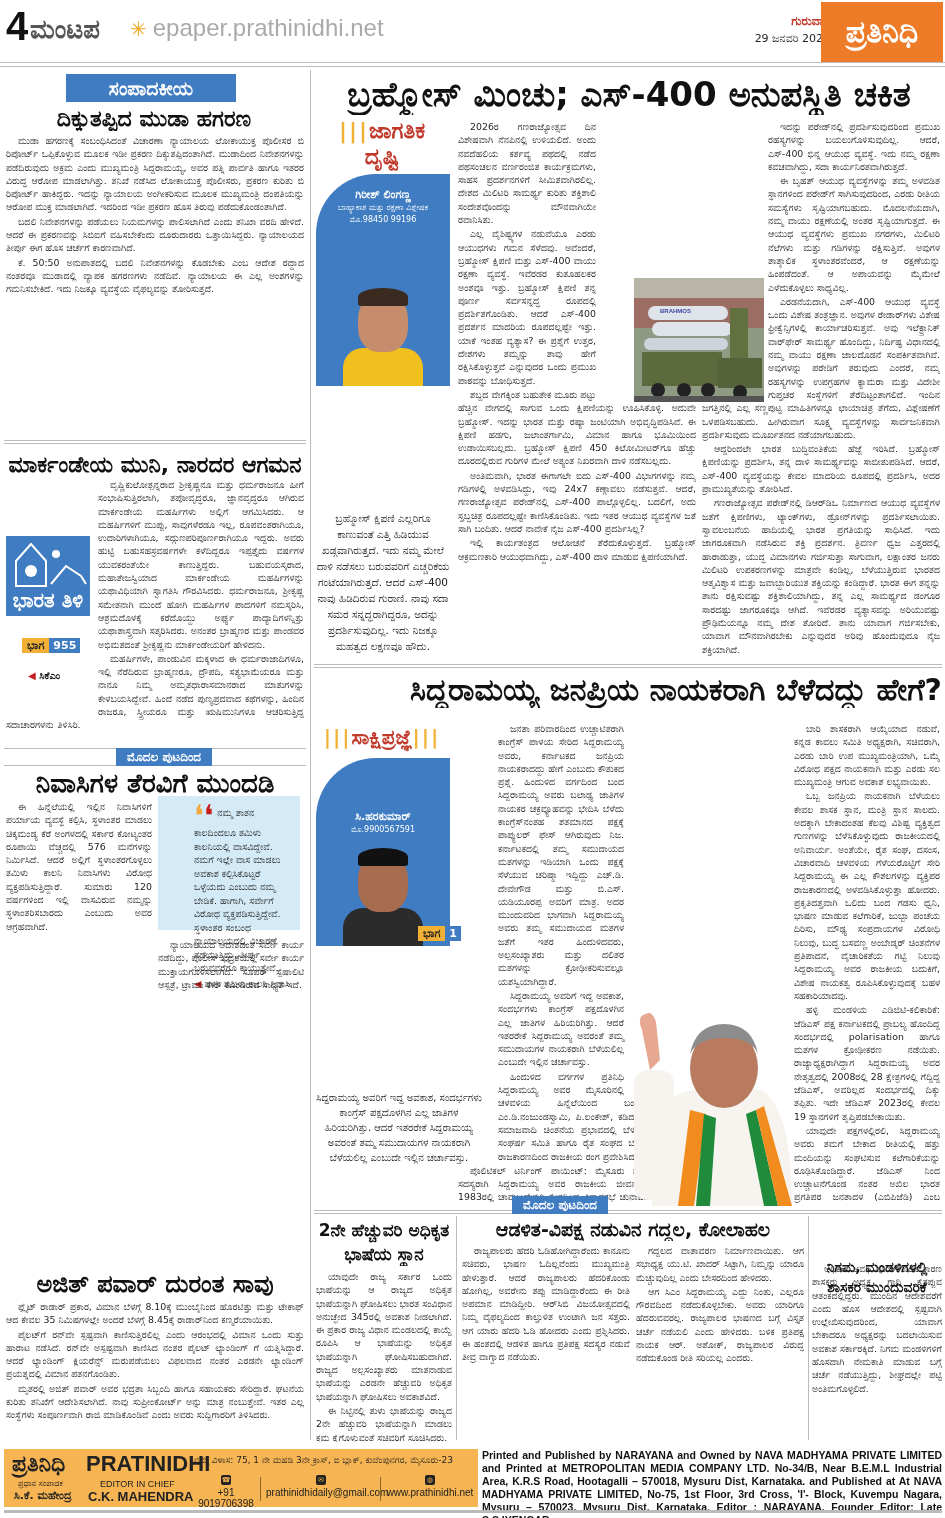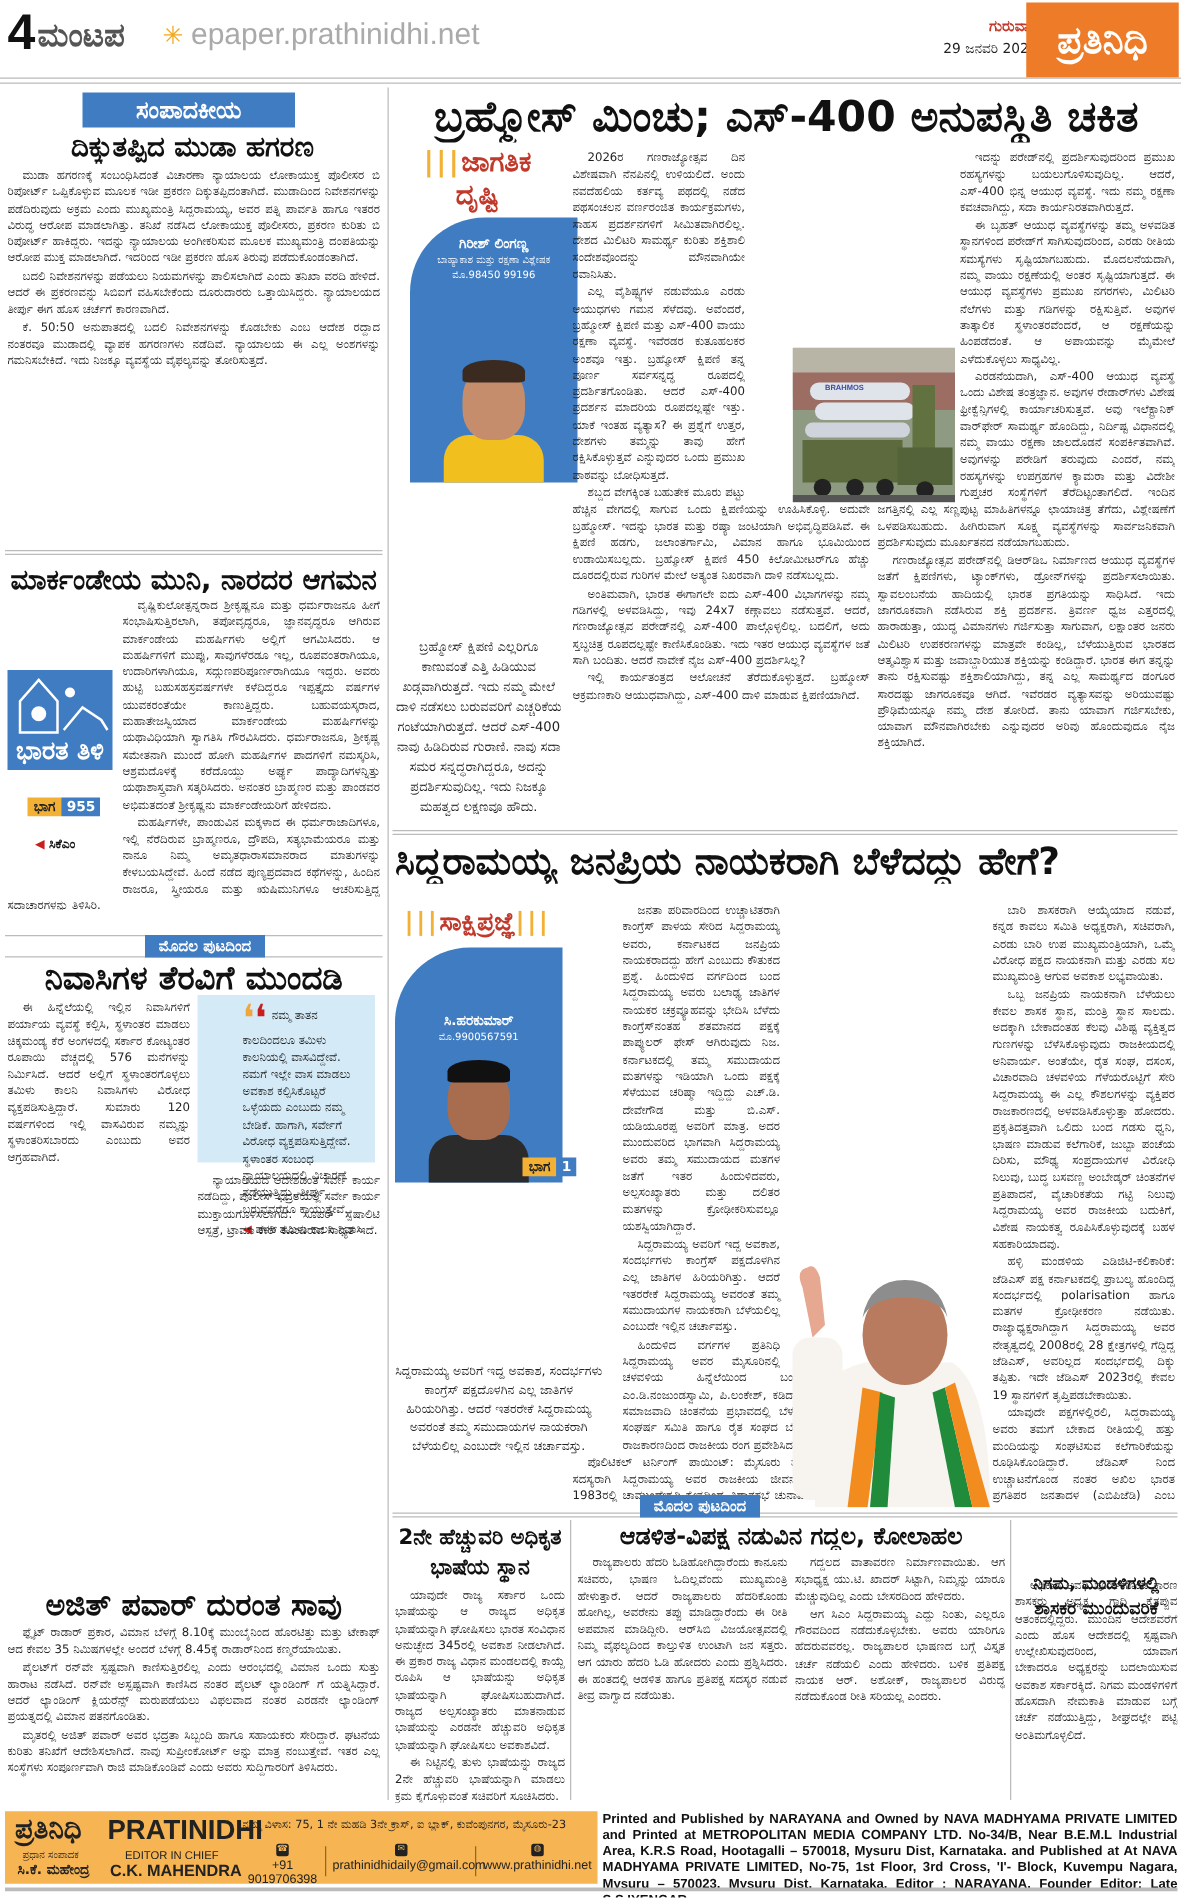--- a/index.html
+++ b/index.html
@@ -136,21 +136,21 @@
   <p>ಫ್ಲೈಟ್ ರಾಡಾರ್ ಪ್ರಕಾರ, ವಿಮಾನ ಬೆಳಗ್ಗೆ 8.10ಕ್ಕೆ ಮುಂಬೈನಿಂದ ಹೊರಟಿತ್ತು ಮತ್ತು ಟೇಕಾಫ್ ಆದ ಕೇವಲ 35 ನಿಮಿಷಗಳಲ್ಲೇ ಅಂದರೆ ಬೆಳಗ್ಗೆ 8.45ಕ್ಕೆ ರಾಡಾರ್‌ನಿಂದ ಕಣ್ಮರೆಯಾಯಿತು.</p>
   <p>ಪೈಲಟ್‌ಗೆ ರನ್‌ವೇ ಸ್ಪಷ್ಟವಾಗಿ ಕಾಣಿಸುತ್ತಿರಲಿಲ್ಲ ಎಂದು ಆರಂಭದಲ್ಲಿ ವಿಮಾನ ಒಂದು ಸುತ್ತು ಹಾರಾಟ ನಡೆಸಿದೆ. ರನ್‌ವೇ ಅಸ್ಪಷ್ಟವಾಗಿ ಕಾಣಿಸಿದ ನಂತರ ಪೈಲಟ್ ಲ್ಯಾಂಡಿಂಗ್ ಗೆ ಯತ್ನಿಸಿದ್ದಾರೆ. ಆದರೆ ಲ್ಯಾಂಡಿಂಗ್ ಕ್ಲಿಯರೆನ್ಸ್ ಮರುಪಡೆಯಲು ವಿಫಲವಾದ ನಂತರ ಎರಡನೇ ಲ್ಯಾಂಡಿಂಗ್ ಪ್ರಯತ್ನದಲ್ಲಿ ವಿಮಾನ ಪತನಗೊಂಡಿತು.</p>
   <p>ಮೃತರಲ್ಲಿ ಅಜಿತ್ ಪವಾರ್ ಅವರ ಭದ್ರತಾ ಸಿಬ್ಬಂದಿ ಹಾಗೂ ಸಹಾಯಕರು ಸೇರಿದ್ದಾರೆ. ಘಟನೆಯ ಕುರಿತು ತನಿಖೆಗೆ ಆದೇಶಿಸಲಾಗಿದೆ. ನಾವು ಸುಪ್ರೀಂಕೋರ್ಟ್ ಅನ್ನು ಮಾತ್ರ ನಂಬುತ್ತೇವೆ. ಇತರ ಎಲ್ಲ ಸಂಸ್ಥೆಗಳು ಸಂಪೂರ್ಣವಾಗಿ ರಾಜಿ ಮಾಡಿಕೊಂಡಿವೆ ಎಂದು ಅವರು ಸುದ್ದಿಗಾರರಿಗೆ ತಿಳಿಸಿದರು.</p>
 </div>
 
 <div class="headline" style="left:316px; top:74px; width:626px; font-size:34px; text-align:center;">ಬ್ರಹ್ಮೋಸ್ ಮಿಂಚು; ಎಸ್-400 ಅನುಪಸ್ಥಿತಿ ಚಕಿತ</div>
 <div class="columnist-box" style="left:314px; top:118px; width:136px;">
   <div class="columnist-title"><span class="columnist-bars">|||</span><span>ಜಾಗತಿಕ</span></div>
   <div class="columnist-title">ದೃಷ್ಟಿ</div>
 </div>
-<div class="columnist-card" style="left:316px; top:174px; width:134px; height:212px;margin-left:12px;">
+<div class="columnist-card" style="left:316px; top:174px; width:134px; height:212px;">
   <div class="columnist-name">ಗಿರೀಶ್ ಲಿಂಗಣ್ಣ</div>
   <div class="columnist-sub">ಬಾಹ್ಯಾಕಾಶ ಮತ್ತು ರಕ್ಷಣಾ ವಿಶ್ಲೇಷಕ</div>
   <div class="columnist-phone">ಮೊ.98450 99196</div>
   <div class="avatar">
       <div class="shirt"></div>
       <div class="head"></div>
       <div class="hair"></div>
     </div>
 </div>
 <div class="pullquote" style="left:316px; top:510px; width:134px;">ಬ್ರಹ್ಮೋಸ್ ಕ್ಷಿಪಣಿ ಎಲ್ಲರಿಗೂ ಕಾಣುವಂತೆ ಎತ್ತಿ ಹಿಡಿಯುವ ಖಡ್ಗವಾಗಿರುತ್ತದೆ. ಇದು ನಮ್ಮ ಮೇಲೆ ದಾಳಿ ನಡೆಸಲು ಬರುವವರಿಗೆ ಎಚ್ಚರಿಕೆಯ ಗಂಟೆಯಾಗಿರುತ್ತದೆ. ಆದರೆ ಎಸ್-400 ನಾವು ಹಿಡಿದಿರುವ ಗುರಾಣಿ. ನಾವು ಸದಾ ಸಮರ ಸನ್ನದ್ಧರಾಗಿದ್ದರೂ, ಅದನ್ನು ಪ್ರದರ್ಶಿಸುವುದಿಲ್ಲ. ಇದು ನಿಜಕ್ಕೂ ಮಹತ್ವದ ಲಕ್ಷಣವೂ ಹೌದು.</div>
@@ -161,20 +161,21 @@
   <p>ಎಲ್ಲ ವೈಶಿಷ್ಟ್ಯಗಳ ನಡುವೆಯೂ ಎರಡು ಆಯುಧಗಳು ಗಮನ ಸೆಳೆದವು. ಅವೆಂದರೆ, ಬ್ರಹ್ಮೋಸ್ ಕ್ಷಿಪಣಿ ಮತ್ತು ಎಸ್-400 ವಾಯು ರಕ್ಷಣಾ ವ್ಯವಸ್ಥೆ. ಇವೆರಡರ ಕುತೂಹಲಕರ ಅಂಶವೂ ಇತ್ತು. ಬ್ರಹ್ಮೋಸ್ ಕ್ಷಿಪಣಿ ತನ್ನ ಪೂರ್ಣ ಸರ್ವಸನ್ನದ್ಧ ರೂಪದಲ್ಲಿ ಪ್ರದರ್ಶಿತಗೊಂಡಿತು. ಆದರೆ ಎಸ್-400 ಪ್ರದರ್ಶನ ಮಾದರಿಯ ರೂಪದಲ್ಲಷ್ಟೇ ಇತ್ತು. ಯಾಕೆ ಇಂತಹ ವ್ಯತ್ಯಾಸ? ಈ ಪ್ರಶ್ನೆಗೆ ಉತ್ತರ, ದೇಶಗಳು ತಮ್ಮನ್ನು ತಾವು ಹೇಗೆ ರಕ್ಷಿಸಿಕೊಳ್ಳುತ್ತವೆ ಎನ್ನುವುದರ ಒಂದು ಪ್ರಮುಖ ಪಾಠವನ್ನು ಬೋಧಿಸುತ್ತದೆ.</p>
   <p>ಶಬ್ದದ ವೇಗಕ್ಕಿಂತ ಬಹುತೇಕ ಮೂರು ಪಟ್ಟು ಹೆಚ್ಚಿನ ವೇಗದಲ್ಲಿ ಸಾಗುವ ಒಂದು ಕ್ಷಿಪಣಿಯನ್ನು ಊಹಿಸಿಕೊಳ್ಳಿ. ಅದುವೇ ಬ್ರಹ್ಮೋಸ್. ಇದನ್ನು ಭಾರತ ಮತ್ತು ರಷ್ಯಾ ಜಂಟಿಯಾಗಿ ಅಭಿವೃದ್ಧಿಪಡಿಸಿವೆ. ಈ ಕ್ಷಿಪಣಿ ಹಡಗು, ಜಲಾಂತರ್ಗಾಮಿ, ವಿಮಾನ ಹಾಗೂ ಭೂಮಿಯಿಂದ ಉಡಾಯಿಸಬಲ್ಲದು. ಬ್ರಹ್ಮೋಸ್ ಕ್ಷಿಪಣಿ 450 ಕಿಲೋಮೀಟರ್‌ಗೂ ಹೆಚ್ಚು ದೂರದಲ್ಲಿರುವ ಗುರಿಗಳ ಮೇಲೆ ಅತ್ಯಂತ ನಿಖರವಾಗಿ ದಾಳಿ ನಡೆಸಬಲ್ಲದು.</p>
   <p>ಅಂತಿಮವಾಗಿ, ಭಾರತ ಈಗಾಗಲೇ ಐದು ಎಸ್-400 ವಿಭಾಗಗಳನ್ನು ನಮ್ಮ ಗಡಿಗಳಲ್ಲಿ ಅಳವಡಿಸಿದ್ದು, ಇವು 24x7 ಕಣ್ಗಾವಲು ನಡೆಸುತ್ತವೆ. ಆದರೆ, ಗಣರಾಜ್ಯೋತ್ಸವ ಪರೇಡ್‌ನಲ್ಲಿ ಎಸ್-400 ಪಾಲ್ಗೊಳ್ಳಲಿಲ್ಲ. ಬದಲಿಗೆ, ಅದು ಸ್ತಬ್ಧಚಿತ್ರ ರೂಪದಲ್ಲಷ್ಟೇ ಕಾಣಿಸಿಕೊಂಡಿತು. ಇದು ಇತರ ಆಯುಧ ವ್ಯವಸ್ಥೆಗಳ ಜತೆ ಸಾಗಿ ಬಂದಿತು. ಆದರೆ ನಾವೇಕೆ ನೈಜ ಎಸ್-400 ಪ್ರದರ್ಶಿಸಿಲ್ಲ?</p>
   <p>ಇಲ್ಲಿ ಕಾರ್ಯತಂತ್ರದ ಆಲೋಚನೆ ತೆರೆದುಕೊಳ್ಳುತ್ತದೆ. ಬ್ರಹ್ಮೋಸ್ ಆಕ್ರಮಣಕಾರಿ ಆಯುಧವಾಗಿದ್ದು, ಎಸ್-400 ದಾಳಿ ಮಾಡುವ ಕ್ಷಿಪಣಿಯಾಗಿದೆ.</p>
 </div>
 <div class="body-text" style="left:702px; top:120px; width:238px; height:544px;">
   <div style="float:left; width:66px; height:140px; margin-top:130px;"></div>
   <p>ಇದನ್ನು ಪರೇಡ್‌ನಲ್ಲಿ ಪ್ರದರ್ಶಿಸುವುದರಿಂದ ಪ್ರಮುಖ ರಹಸ್ಯಗಳನ್ನು ಬಯಲುಗೊಳಿಸುವುದಿಲ್ಲ. ಆದರೆ, ಎಸ್-400 ಭಿನ್ನ ಆಯುಧ ವ್ಯವಸ್ಥೆ. ಇದು ನಮ್ಮ ರಕ್ಷಣಾ ಕವಚವಾಗಿದ್ದು, ಸದಾ ಕಾರ್ಯನಿರತವಾಗಿರುತ್ತದೆ.</p>
   <p>ಈ ಬೃಹತ್ ಆಯುಧ ವ್ಯವಸ್ಥೆಗಳನ್ನು ತಮ್ಮ ಅಳವಡಿತ ಸ್ಥಾನಗಳಿಂದ ಪರೇಡ್‌ಗೆ ಸಾಗಿಸುವುದರಿಂದ, ಎರಡು ರೀತಿಯ ಸಮಸ್ಯೆಗಳು ಸೃಷ್ಟಿಯಾಗಬಹುದು. ಮೊದಲನೆಯದಾಗಿ, ನಮ್ಮ ವಾಯು ರಕ್ಷಣೆಯಲ್ಲಿ ಅಂತರ ಸೃಷ್ಟಿಯಾಗುತ್ತದೆ. ಈ ಆಯುಧ ವ್ಯವಸ್ಥೆಗಳು ಪ್ರಮುಖ ನಗರಗಳು, ಮಿಲಿಟರಿ ನೆಲೆಗಳು ಮತ್ತು ಗಡಿಗಳನ್ನು ರಕ್ಷಿಸುತ್ತಿವೆ. ಅವುಗಳ ತಾತ್ಕಾಲಿಕ ಸ್ಥಳಾಂತರವೆಂದರೆ, ಆ ರಕ್ಷಣೆಯನ್ನು ಹಿಂಪಡೆದಂತೆ. ಆ ಅಪಾಯವನ್ನು ಮೈಮೇಲೆ ಎಳೆದುಕೊಳ್ಳಲು ಸಾಧ್ಯವಿಲ್ಲ.</p>
   <p>ಎರಡನೆಯದಾಗಿ, ಎಸ್-400 ಆಯುಧ ವ್ಯವಸ್ಥೆ ಒಂದು ವಿಶೇಷ ತಂತ್ರಜ್ಞಾನ. ಅವುಗಳ ರೇಡಾರ್‌ಗಳು ವಿಶೇಷ ಫ್ರೀಕ್ವೆನ್ಸಿಗಳಲ್ಲಿ ಕಾರ್ಯಾಚರಿಸುತ್ತವೆ. ಅವು ಇಲೆಕ್ಟ್ರಾನಿಕ್ ವಾರ್‌ಫೇರ್ ಸಾಮರ್ಥ್ಯ ಹೊಂದಿದ್ದು, ನಿರ್ದಿಷ್ಟ ವಿಧಾನದಲ್ಲಿ ನಮ್ಮ ವಾಯು ರಕ್ಷಣಾ ಜಾಲದೊಡನೆ ಸಂಪರ್ಕಿತವಾಗಿವೆ. ಅವುಗಳನ್ನು ಪರೇಡಿಗೆ ತರುವುದು ಎಂದರೆ, ನಮ್ಮ ರಹಸ್ಯಗಳನ್ನು ಉಪಗ್ರಹಗಳ ಕ್ಯಾಮರಾ ಮತ್ತು ವಿದೇಶೀ ಗುಪ್ತಚರ ಸಂಸ್ಥೆಗಳಿಗೆ ತೆರೆದಿಟ್ಟಂತಾಗಲಿದೆ. ಇಂದಿನ ಜಗತ್ತಿನಲ್ಲಿ ಎಲ್ಲ ಸಣ್ಣಪುಟ್ಟ ಮಾಹಿತಿಗಳನ್ನೂ ಛಾಯಾಚಿತ್ರ ತೆಗೆದು, ವಿಶ್ಲೇಷಣೆಗೆ ಒಳಪಡಿಸಬಹುದು. ಹೀಗಿರುವಾಗ ಸೂಕ್ಷ್ಮ ವ್ಯವಸ್ಥೆಗಳನ್ನು ಸಾರ್ವಜನಿಕವಾಗಿ ಪ್ರದರ್ಶಿಸುವುದು ಮೂರ್ಖತನದ ನಡೆಯಾಗಬಹುದು.</p>
+  <p>ಆದ್ದರಿಂದಲೇ ಭಾರತ ಬುದ್ಧಿವಂತಿಕೆಯ ಹೆಜ್ಜೆ ಇರಿಸಿದೆ. ಬ್ರಹ್ಮೋಸ್ ಕ್ಷಿಪಣಿಯನ್ನು ಪ್ರದರ್ಶಿಸಿ, ತನ್ನ ದಾಳಿ ಸಾಮರ್ಥ್ಯವನ್ನು ಸಾಬೀತುಪಡಿಸಿದೆ. ಆದರೆ, ಎಸ್-400 ವ್ಯವಸ್ಥೆಯನ್ನು ಕೇವಲ ಮಾದರಿಯ ರೂಪದಲ್ಲಿ ಪ್ರದರ್ಶಿಸಿ, ಅದರ ಪ್ರಾಮುಖ್ಯತೆಯನ್ನು ತೋರಿಸಿದೆ.</p>
   <p>ಗಣರಾಜ್ಯೋತ್ಸವ ಪರೇಡ್‌ನಲ್ಲಿ ಡಿಆರ್‌ಡಿಒ ನಿರ್ಮಾಣದ ಆಯುಧ ವ್ಯವಸ್ಥೆಗಳ ಜತೆಗೆ ಕ್ಷಿಪಣಿಗಳು, ಟ್ಯಾಂಕ್‌ಗಳು, ಡ್ರೋನ್‌ಗಳನ್ನು ಪ್ರದರ್ಶಿಸಲಾಯಿತು. ಸ್ವಾವಲಂಬನೆಯ ಹಾದಿಯಲ್ಲಿ ಭಾರತ ಪ್ರಗತಿಯನ್ನು ಸಾಧಿಸಿದೆ. ಇದು ಜಾಗರೂಕವಾಗಿ ನಡೆಸಿರುವ ಶಕ್ತಿ ಪ್ರದರ್ಶನ. ತ್ರಿವರ್ಣ ಧ್ವಜ ಎತ್ತರದಲ್ಲಿ ಹಾರಾಡುತ್ತಾ, ಯುದ್ಧ ವಿಮಾನಗಳು ಗರ್ಜಿಸುತ್ತಾ ಸಾಗುವಾಗ, ಲಕ್ಷಾಂತರ ಜನರು ಮಿಲಿಟರಿ ಉಪಕರಣಗಳನ್ನು ಮಾತ್ರವೇ ಕಂಡಿಲ್ಲ, ಬೆಳೆಯುತ್ತಿರುವ ಭಾರತದ ಆತ್ಮವಿಶ್ವಾಸ ಮತ್ತು ಜವಾಬ್ದಾರಿಯುತ ಶಕ್ತಿಯನ್ನು ಕಂಡಿದ್ದಾರೆ. ಭಾರತ ಈಗ ತನ್ನನ್ನು ತಾನು ರಕ್ಷಿಸುವಷ್ಟು ಶಕ್ತಿಶಾಲಿಯಾಗಿದ್ದು, ತನ್ನ ಎಲ್ಲ ಸಾಮರ್ಥ್ಯದ ಡಂಗೂರ ಸಾರದಷ್ಟು ಜಾಗರೂಕವೂ ಆಗಿದೆ. ಇವೆರಡರ ವ್ಯತ್ಯಾಸವನ್ನು ಅರಿಯುವಷ್ಟು ಪ್ರೌಢಿಮೆಯನ್ನೂ ನಮ್ಮ ದೇಶ ತೋರಿದೆ. ತಾನು ಯಾವಾಗ ಗರ್ಜಿಸಬೇಕು, ಯಾವಾಗ ಮೌನವಾಗಿರಬೇಕು ಎನ್ನುವುದರ ಅರಿವು ಹೊಂದುವುದೂ ನೈಜ ಶಕ್ತಿಯಾಗಿದೆ.</p>
 </div>
 <div class="news-photo" style="left:634px; top:278px; width:130px; height:124px;" title="BrahMos missiles on parade vehicles">
   <svg width="130" height="124" viewBox="0 0 130 124">
     <rect width="130" height="124" fill="#8f9a83"></rect>
     <rect y="0" width="130" height="40" fill="#b8b4a6"></rect>
     <rect y="20" width="130" height="30" fill="#9c6e63"></rect>
     <rect x="14" y="28" width="80" height="14" rx="7" fill="#dfe3ea"></rect>
     <rect x="18" y="44" width="80" height="14" rx="7" fill="#dfe3ea"></rect>
     <rect x="10" y="60" width="84" height="12" rx="6" fill="#cfd4dc"></rect>
@@ -185,21 +186,21 @@
     <circle cx="50" cy="112" r="7" fill="#222"></circle>
     <circle cx="74" cy="112" r="7" fill="#222"></circle>
     <circle cx="106" cy="114" r="7" fill="#222"></circle>
     <rect y="118" width="130" height="6" fill="#555"></rect>
   </svg>
   <span style="position:absolute; left:26px; top:30px; font:bold 6px 'Liberation Sans',sans-serif; color:#3f4aa0;">BRAHMOS</span>
 </div>
 
 <div style="position:absolute; left:314px; top:664px; width:628px; height:4px; border-top:1px solid #bbb; border-bottom:1px solid #bbb;"></div>
 
-<div class="headline" style="left:316px; top:672px; width:626px; font-size:30px; text-align:left;">ಸಿದ್ದರಾಮಯ್ಯ ಜನಪ್ರಿಯ ನಾಯಕರಾಗಿ ಬೆಳೆದದ್ದು ಹೇಗೆ?</div>
+<div class="headline" style="left:316px; top:672px; width:626px; font-size:30px; text-align:right;">ಸಿದ್ದರಾಮಯ್ಯ ಜನಪ್ರಿಯ ನಾಯಕರಾಗಿ ಬೆಳೆದದ್ದು ಹೇಗೆ?</div>
 <div class="columnist-box" style="left:314px; top:724px; width:136px;">
   <div class="columnist-title" style="font-size:20px;"><span class="columnist-bars">|||</span><span>ಸಾಕ್ಷಿಪ್ರಜ್ಞೆ</span><span class="columnist-bars">|||</span></div>
 </div>
 <div class="columnist-card" style="left:316px; top:758px; width:134px; height:188px;">
   <div class="columnist-name" style="margin-top:52px;">ಸಿ.ಹರಕುಮಾರ್</div>
   <div class="columnist-phone">ಮೊ.9900567591</div>
   <div class="avatar">
       <div class="shirt" style="background:#2b2b2b;"></div>
       <div class="head" style="background:#a86d4e;"></div>
       <div class="hair" style="background:#111;"></div>

